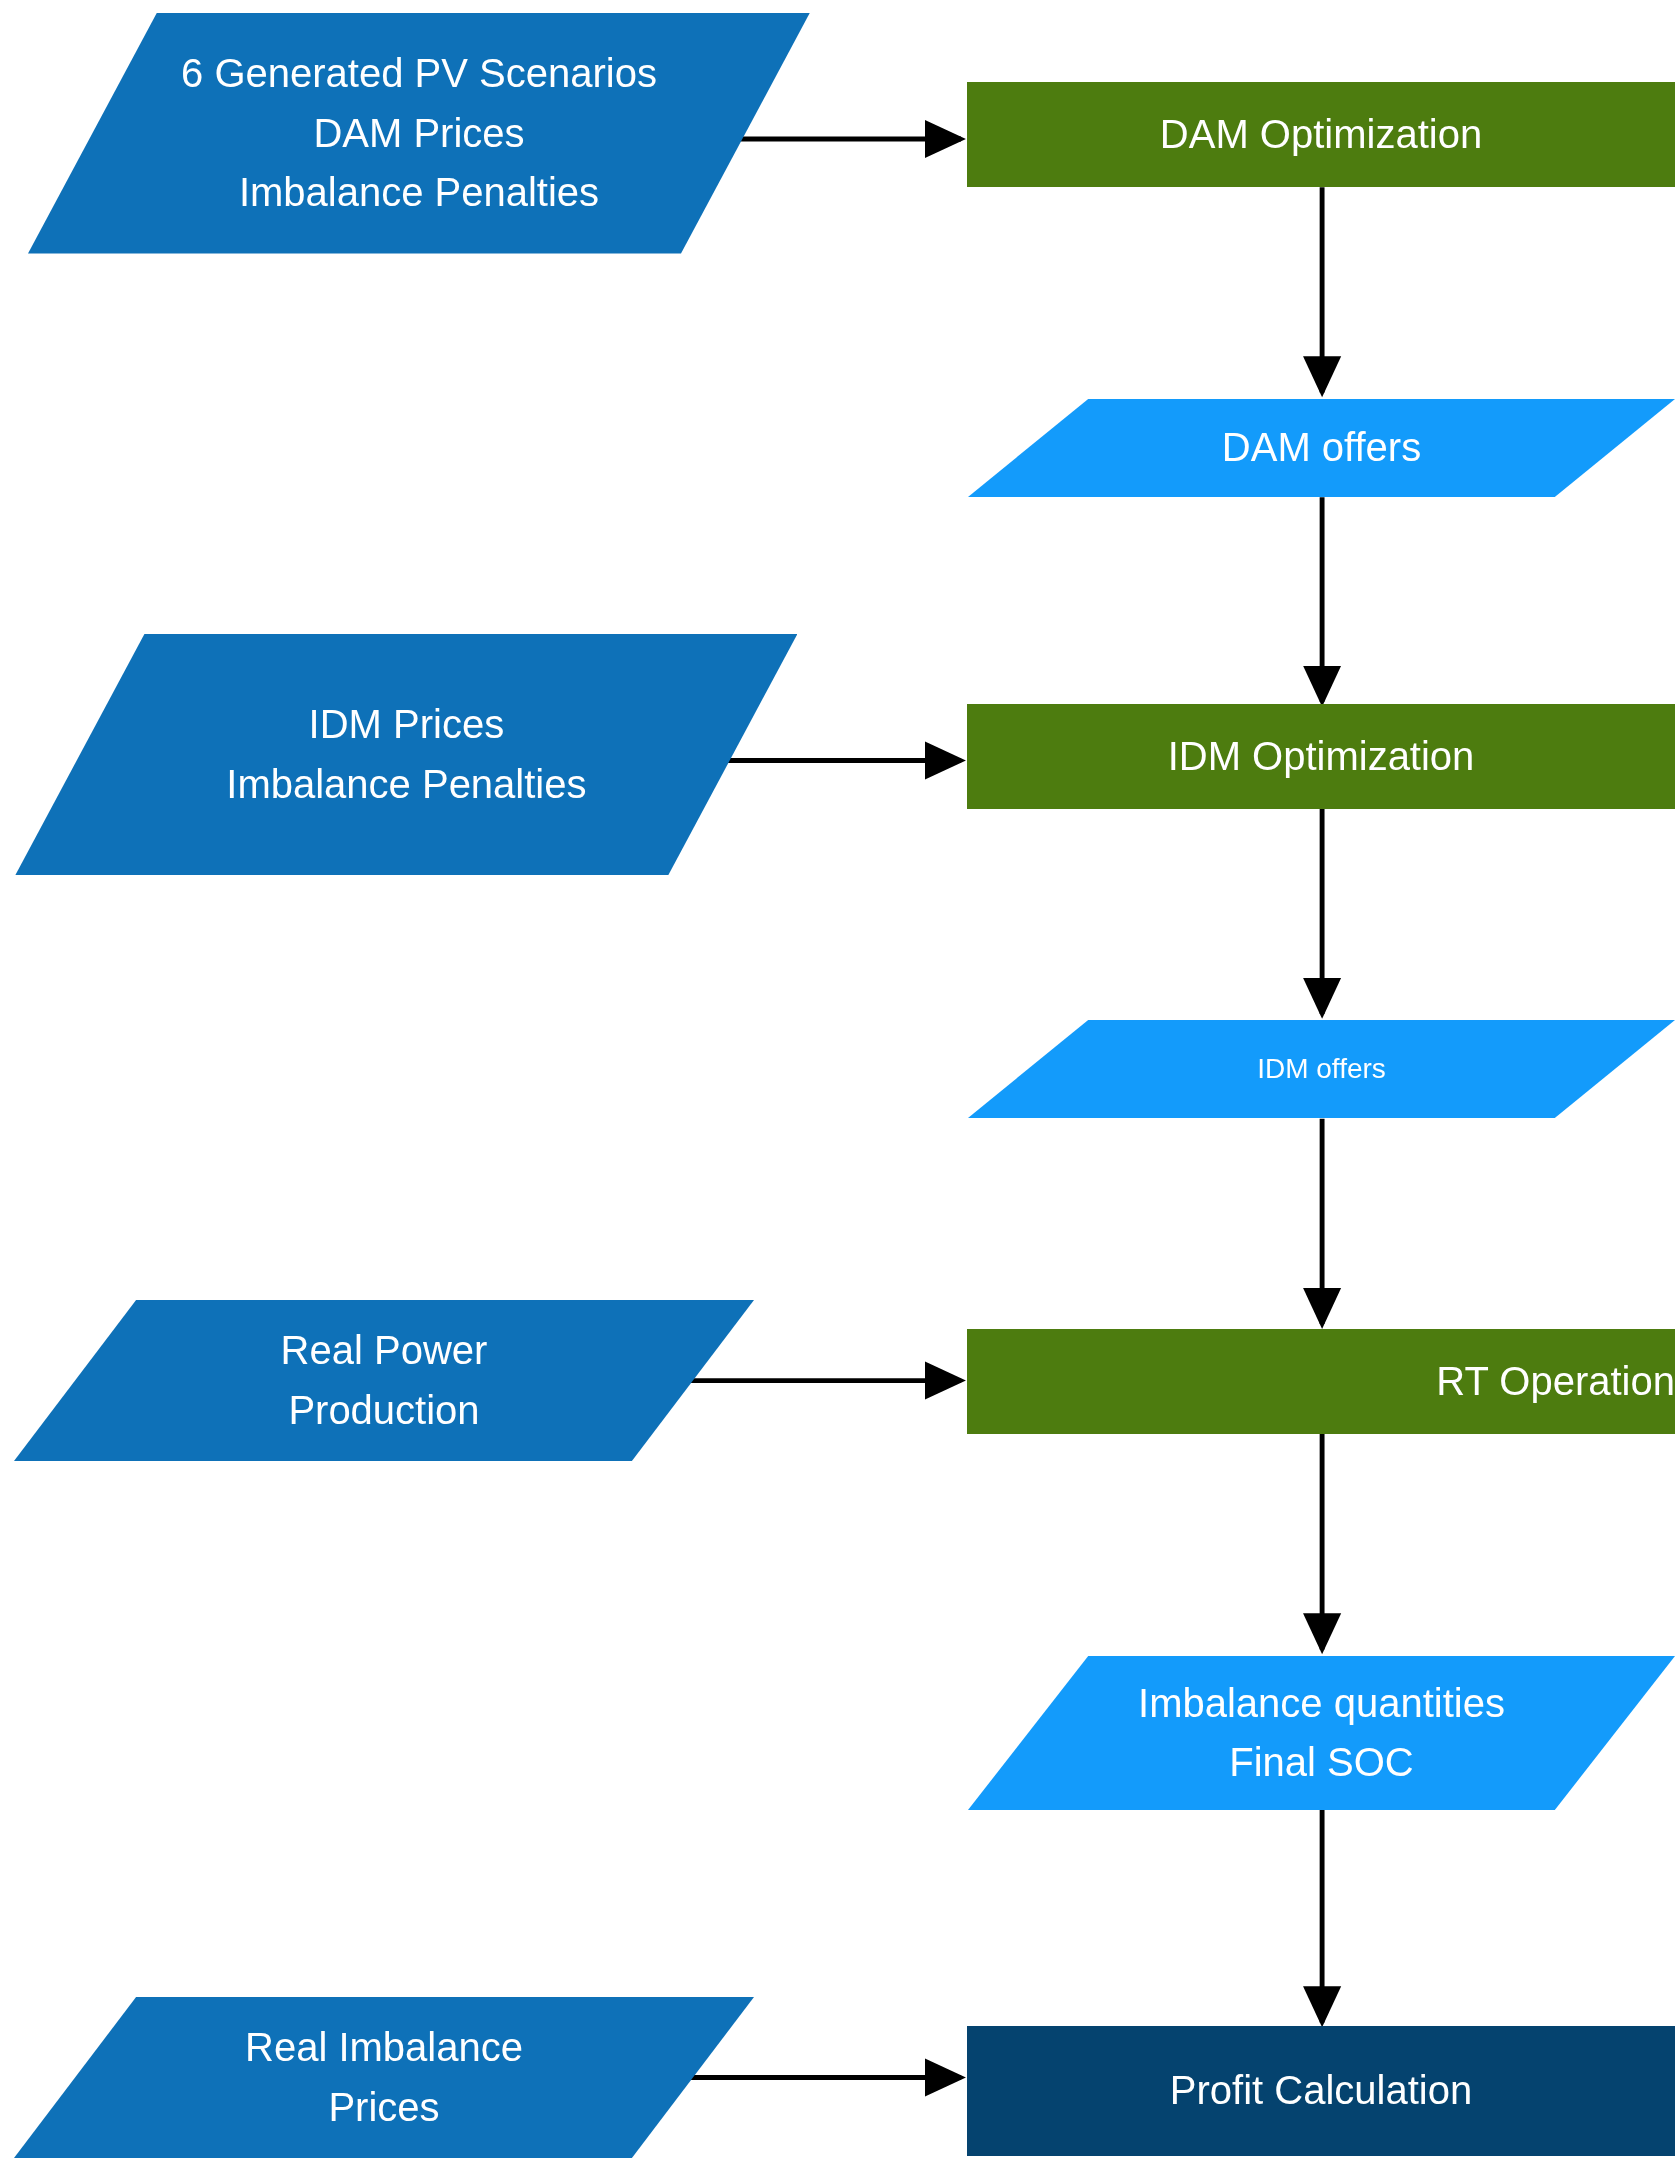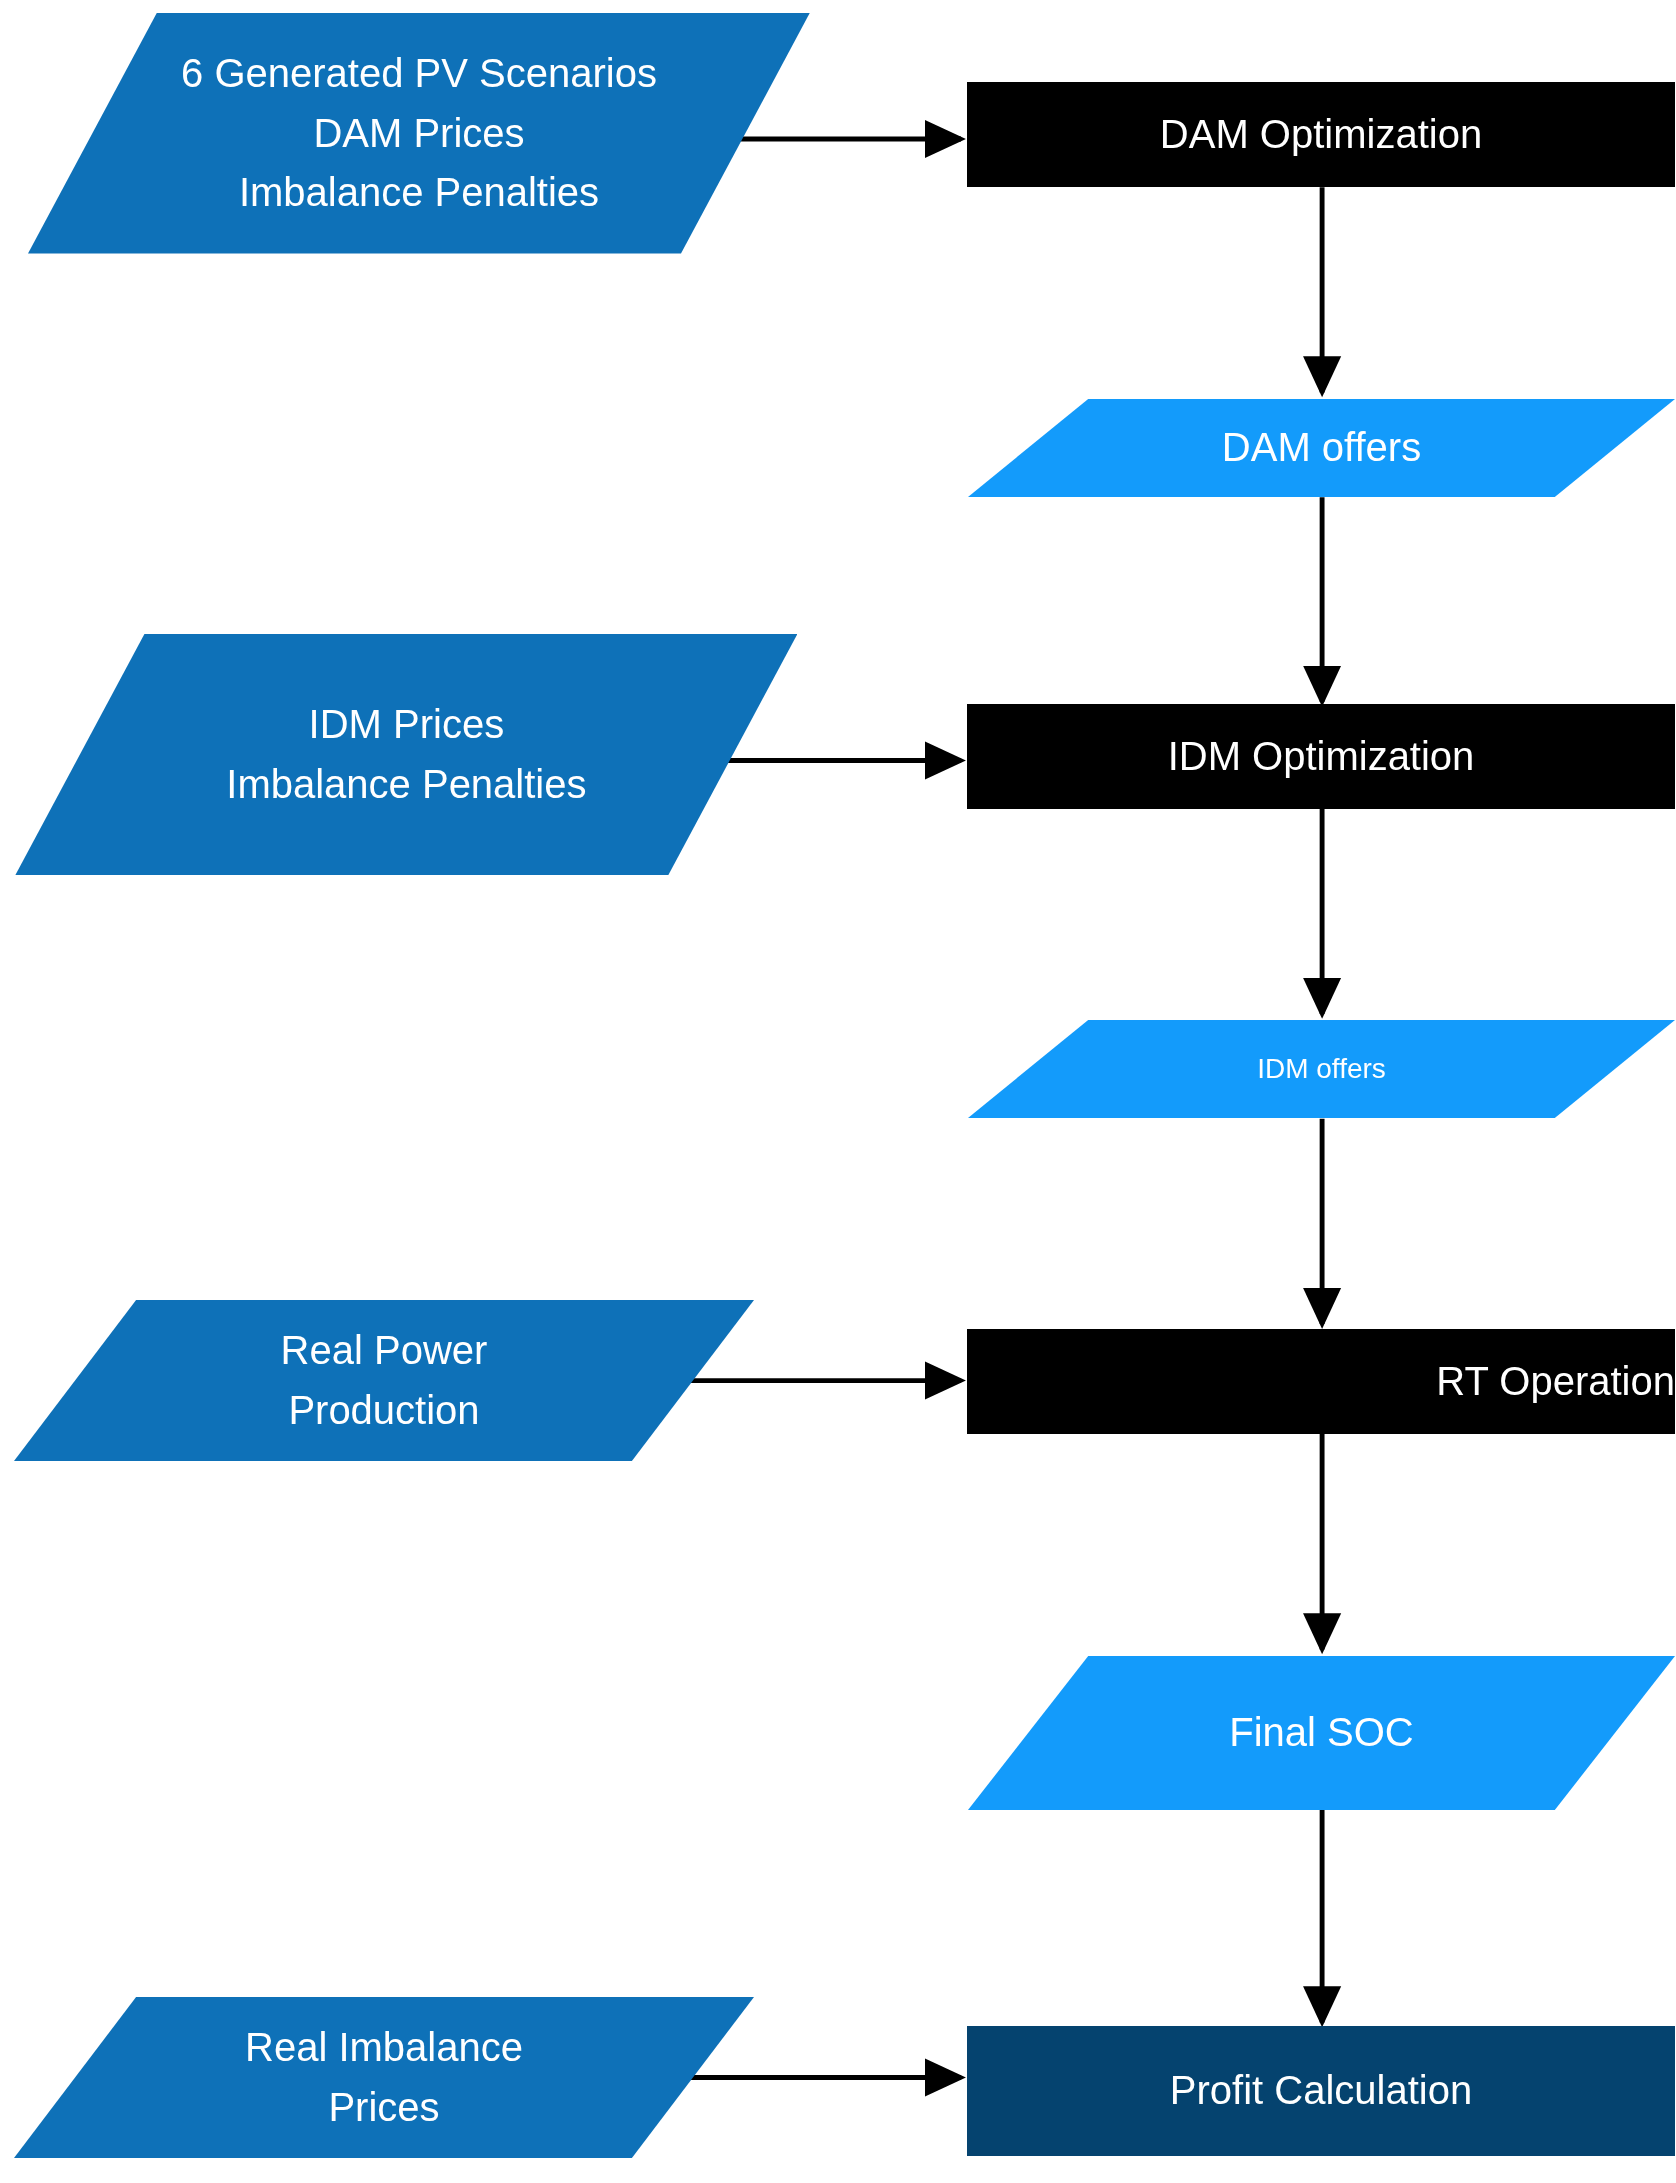--- a/index.html
+++ b/index.html
@@ -36,21 +36,21 @@
     -webkit-clip-path: polygon(16.5% 0%, 100% 0%, 83.5% 100%, 0% 100%);
     clip-path: polygon(16.5% 0%, 100% 0%, 83.5% 100%, 0% 100%);
   }
   
   .para-data {
     background: #139BFB;
     -webkit-clip-path: polygon(17% 0%, 100% 0%, 83% 100%, 0% 100%);
     clip-path: polygon(17% 0%, 100% 0%, 83% 100%, 0% 100%);
   }
   .proc-box {
-    background: #000000;
+    background: #4d7c0f;
   }
   .final-box {
     background: #05436F;
   }
   .edge-layer {
     position: absolute;
     left: 0;
     top: 0;
     width: 1677px;
     height: 2183px;
@@ -120,20 +120,21 @@
   <div class="node para-input" style="left:14px; top:1300px; width:740px; height:161px; font-size:40px;">
     <span class="node-label">Real Power</span>
     <span class="node-label">Production</span>
   </div>
 
   <div class="node proc-box" style="left:967px; top:1329px; width:708px; height:105px; font-size:40px;align-items:flex-end;">
     <span class="node-label">RT Operation</span>
   </div>
 
   <div class="node para-data" style="left:968px; top:1656px; width:707px; height:154px; font-size:40px;">
+    <span class="node-label">Imbalance quantities</span>
     <span class="node-label">Final SOC</span>
   </div>
 
   <div class="node para-input" style="left:14px; top:1997px; width:740px; height:161px; font-size:40px;">
     <span class="node-label">Real Imbalance</span>
     <span class="node-label">Prices</span>
   </div>
 
   <div class="node final-box" style="left:967px; top:2026px; width:708px; height:130px; font-size:40px;">
     <span class="node-label">Profit Calculation</span>

